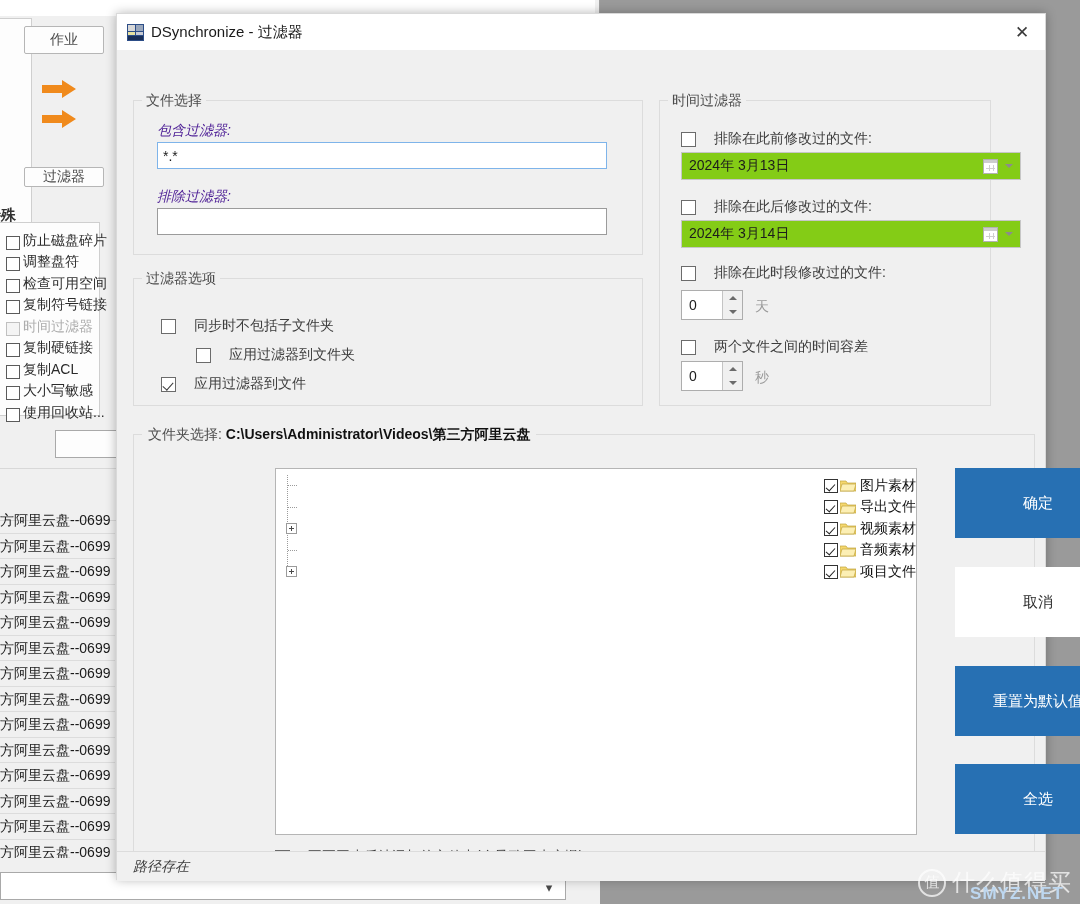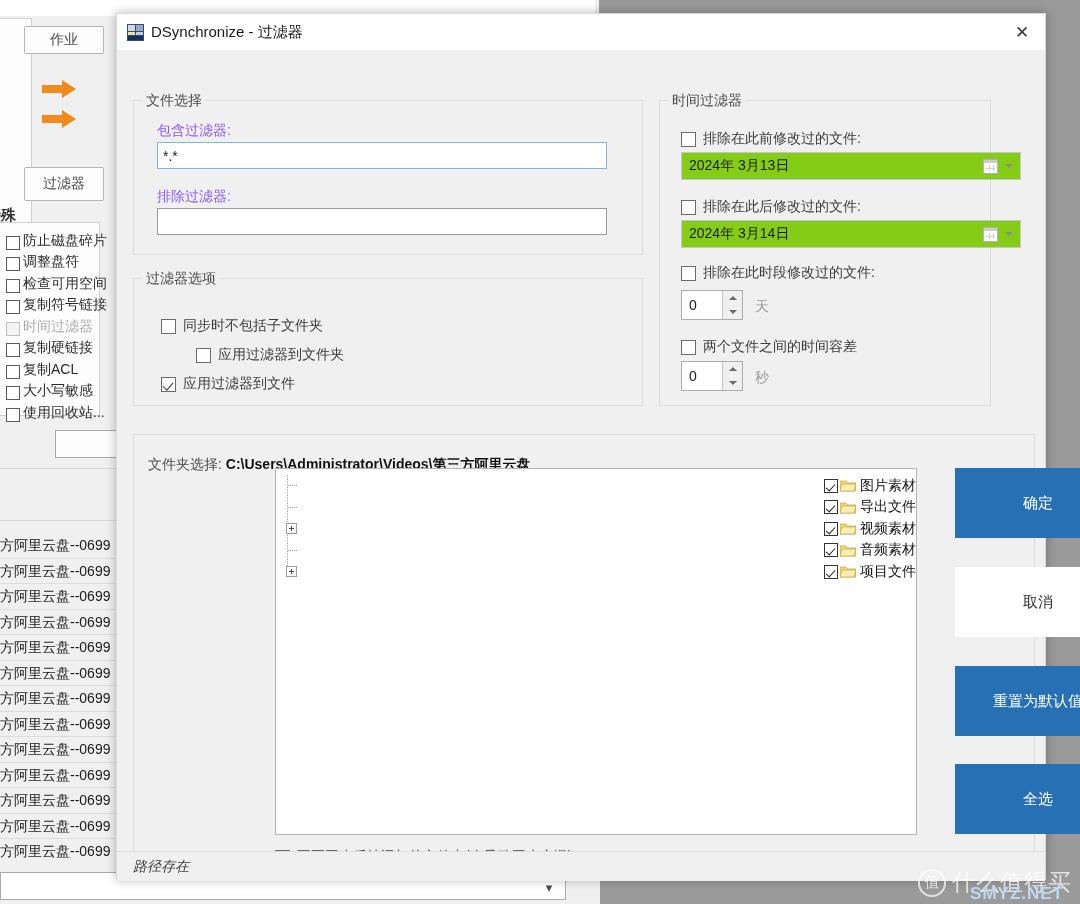--- a/index.html
+++ b/index.html
@@ -30,21 +30,21 @@
     position: absolute; left: -14px; top: 18px; width: 46px; height: 210px;
     background: #fdfdfd; border: 1px solid #cfcfcf;
   }
   .bg-job-btn {
     position: absolute; left: 24px; top: 26px; width: 80px; height: 28px;
     background: #fdfdfd; border: 1px solid #b6b6b6; border-radius: 2px;
     display: flex; align-items: center; justify-content: center;
     font-size: 14px; color: #4a4a4a;
   }
   .bg-filter-btn {
-    position: absolute; left: 24px; top: 167px; width: 80px; height: 34px;
+    position: absolute; left: 24px; top: 167px; width: 80px; height: 20px;
     background: #fdfdfd; border: 1px solid #b6b6b6; border-radius: 2px;
     display: flex; align-items: center; justify-content: center;
     font-size: 14px; color: #4a4a4a;
   }
   .arrow-icon { position: absolute; left: 40px; width: 40px; height: 22px; }
   .arrow-icon svg { display:block; }
   .bg-group-title {
     position: absolute; left: -14px; top: 206px;
     font-size: 15px; color: #333; font-weight: bold;
   }
@@ -61,21 +61,21 @@
   .bg-cb-row.disabled .cb { border-color: #c0c0c0; background: #f4f4f4; }
   .bg-cb-row .lbl { font-size: 14px; color: #2b2b2b; white-space: nowrap; }
   .bg-cb-row.disabled .lbl { color: #adadad; }
 
   .bg-mid-box {
     position: absolute; left: 55px; top: 430px; width: 80px; height: 28px;
     background: #fdfdfd; border: 1px solid #a9a9a9;
   }
   .bg-sep { position:absolute; left:0; width:600px; height:1px; background:#d8d8d8; }
 
-  .bg-list { position: absolute; left: 0; top: 533px; width: 115px; }
+  .bg-list { position: absolute; left: 0; top: 508px; width: 115px; }
   .bg-list-row {
     height: 25.5px; line-height: 25.5px; font-size: 14px; color: #1a1a1a;
     border-bottom: 1px solid #dcdcdc; white-space: nowrap; overflow: hidden;
     padding-left: 0px;
   }
   .bg-bottom-strip {
     position:absolute; left:0; top:858px; width:600px; height:46px; background:#f0f0f0;
   }
   .bg-combo {
     position:absolute; left:0px; top:872px; width:566px; height:28px;
@@ -114,32 +114,32 @@
 
   
   .gbox {
     position: absolute; border: 1px solid #dcdcdc; background: transparent;
   }
   .gbox-legend {
     position: absolute; top: -9px; left: 8px; background: #f0f0f0;
     padding: 0 4px; font-size: 14px; color: #4c4c4c;
   }
 
-  .fld-label { position: absolute; font-size: 14px; color: #8b5cf6; }
+  .fld-label { position: absolute; font-size: 14px; color: #4c1d95; font-style: italic; }
 
   input.txt {
     position: absolute; background: #ffffff; font-size: 14px;
     color: #1a1a1a; padding: 2px 5px; outline: none;
     font-family: "Liberation Sans", sans-serif;
   }
   input.txt.focused { border: 1px solid #7eb4ea; }
   input.txt.normal  { border: 1px solid #9b9b9b; }
 
   
-  .cbrow { position: absolute; display: flex; align-items: center; }
+  .cbrow { position: absolute; display: flex; align-items: center; gap: 11px; }
   .cbox {
     width: 15px; height: 15px; border: 1px solid #6b6b6b; background: #fff;
     flex: 0 0 auto; margin-right: 7px; position: relative;
   }
   .cbox.checked::after {
     content: ""; position: absolute; left: 3px; top: 2px;
     width: 5px; height: 9px; border: solid #3a3a3a;
     border-width: 0 1.6px 1.6px 0; transform: rotate(42deg);
   }
   .cbrow .cblabel { font-size: 14px; color: #3c3c3c; white-space: nowrap; }
@@ -472,21 +472,21 @@
               <i class="up"></i>
             </span>
           <span class="sbtn">
               <i class="dn"></i>
             </span>
         </span>
       </div>
       <div class="unit-lbl" style="left:638px; top:319px;">秒</div>
 
       <div class="gbox" style="left:16px; top:384px; width:902px; height:433px;">
-        <span class="gbox-legend" style="padding:0 6px;margin-top:30px;">
+        <span class="gbox-legend" style="padding:0 6px;">
           <span class="folder-path-line" style="position:static;">
             <span class="lead">文件夹选择: </span><span class="path">C:\Users\Administrator\Videos\第三方阿里云盘</span>
           </span>
         </span>
       </div>
 
       <div class="treebox">
         <div class="tree">
           <div class="tline-v"></div>
 

